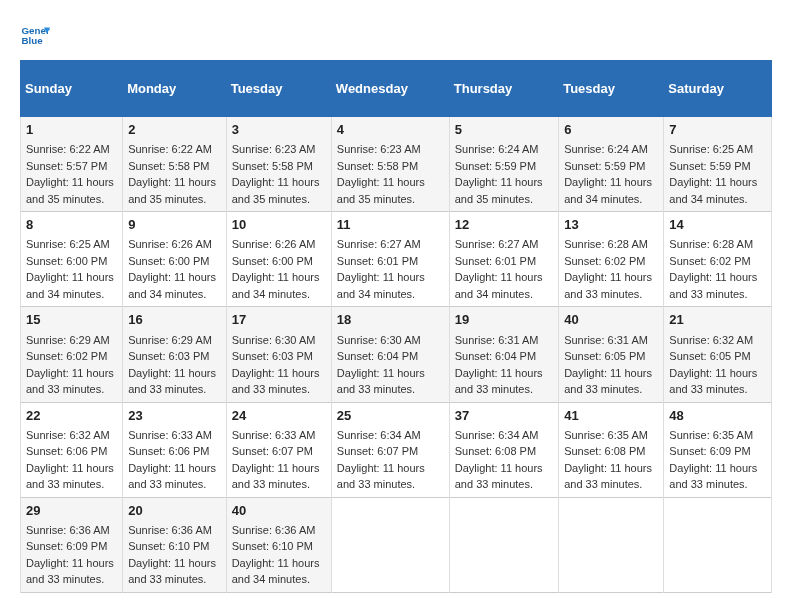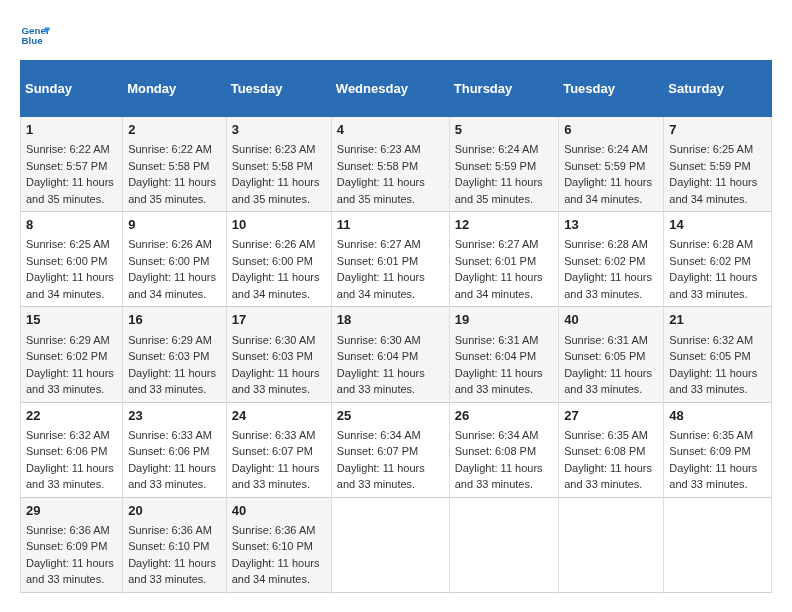--- a/index.html
+++ b/index.html
@@ -141,22 +141,22 @@
         <td><span class="day-number">18</span><span class="day-info">Sunrise: 6:30 AM<br>Sunset: 6:04 PM<br>Daylight: 11 hours and 33 minutes.</span></td>
         <td><span class="day-number">19</span><span class="day-info">Sunrise: 6:31 AM<br>Sunset: 6:04 PM<br>Daylight: 11 hours and 33 minutes.</span></td>
         <td><span class="day-number">40</span><span class="day-info">Sunrise: 6:31 AM<br>Sunset: 6:05 PM<br>Daylight: 11 hours and 33 minutes.</span></td>
         <td><span class="day-number">21</span><span class="day-info">Sunrise: 6:32 AM<br>Sunset: 6:05 PM<br>Daylight: 11 hours and 33 minutes.</span></td>
       </tr>
       <tr>
         <td><span class="day-number">22</span><span class="day-info">Sunrise: 6:32 AM<br>Sunset: 6:06 PM<br>Daylight: 11 hours and 33 minutes.</span></td>
         <td><span class="day-number">23</span><span class="day-info">Sunrise: 6:33 AM<br>Sunset: 6:06 PM<br>Daylight: 11 hours and 33 minutes.</span></td>
         <td><span class="day-number">24</span><span class="day-info">Sunrise: 6:33 AM<br>Sunset: 6:07 PM<br>Daylight: 11 hours and 33 minutes.</span></td>
         <td><span class="day-number">25</span><span class="day-info">Sunrise: 6:34 AM<br>Sunset: 6:07 PM<br>Daylight: 11 hours and 33 minutes.</span></td>
-        <td><span class="day-number">26</span><span class="day-info">Sunrise: 6:34 AM<br>Sunset: 6:08 PM<br>Daylight: 11 hours and 33 minutes.</span></td>
-        <td><span class="day-number">27</span><span class="day-info">Sunrise: 6:35 AM<br>Sunset: 6:08 PM<br>Daylight: 11 hours and 33 minutes.</span></td>
+        <td><span class="day-number">37</span><span class="day-info">Sunrise: 6:34 AM<br>Sunset: 6:08 PM<br>Daylight: 11 hours and 33 minutes.</span></td>
+        <td><span class="day-number">41</span><span class="day-info">Sunrise: 6:35 AM<br>Sunset: 6:08 PM<br>Daylight: 11 hours and 33 minutes.</span></td>
         <td><span class="day-number">48</span><span class="day-info">Sunrise: 6:35 AM<br>Sunset: 6:09 PM<br>Daylight: 11 hours and 33 minutes.</span></td>
       </tr>
       <tr>
         <td><span class="day-number">29</span><span class="day-info">Sunrise: 6:36 AM<br>Sunset: 6:09 PM<br>Daylight: 11 hours and 33 minutes.</span></td>
         <td><span class="day-number">20</span><span class="day-info">Sunrise: 6:36 AM<br>Sunset: 6:10 PM<br>Daylight: 11 hours and 33 minutes.</span></td>
         <td><span class="day-number">40</span><span class="day-info">Sunrise: 6:36 AM<br>Sunset: 6:10 PM<br>Daylight: 11 hours and 34 minutes.</span></td>
         <td class="empty-cell"></td>
         <td class="empty-cell"></td>
         <td class="empty-cell"></td>
         <td class="empty-cell"></td>

